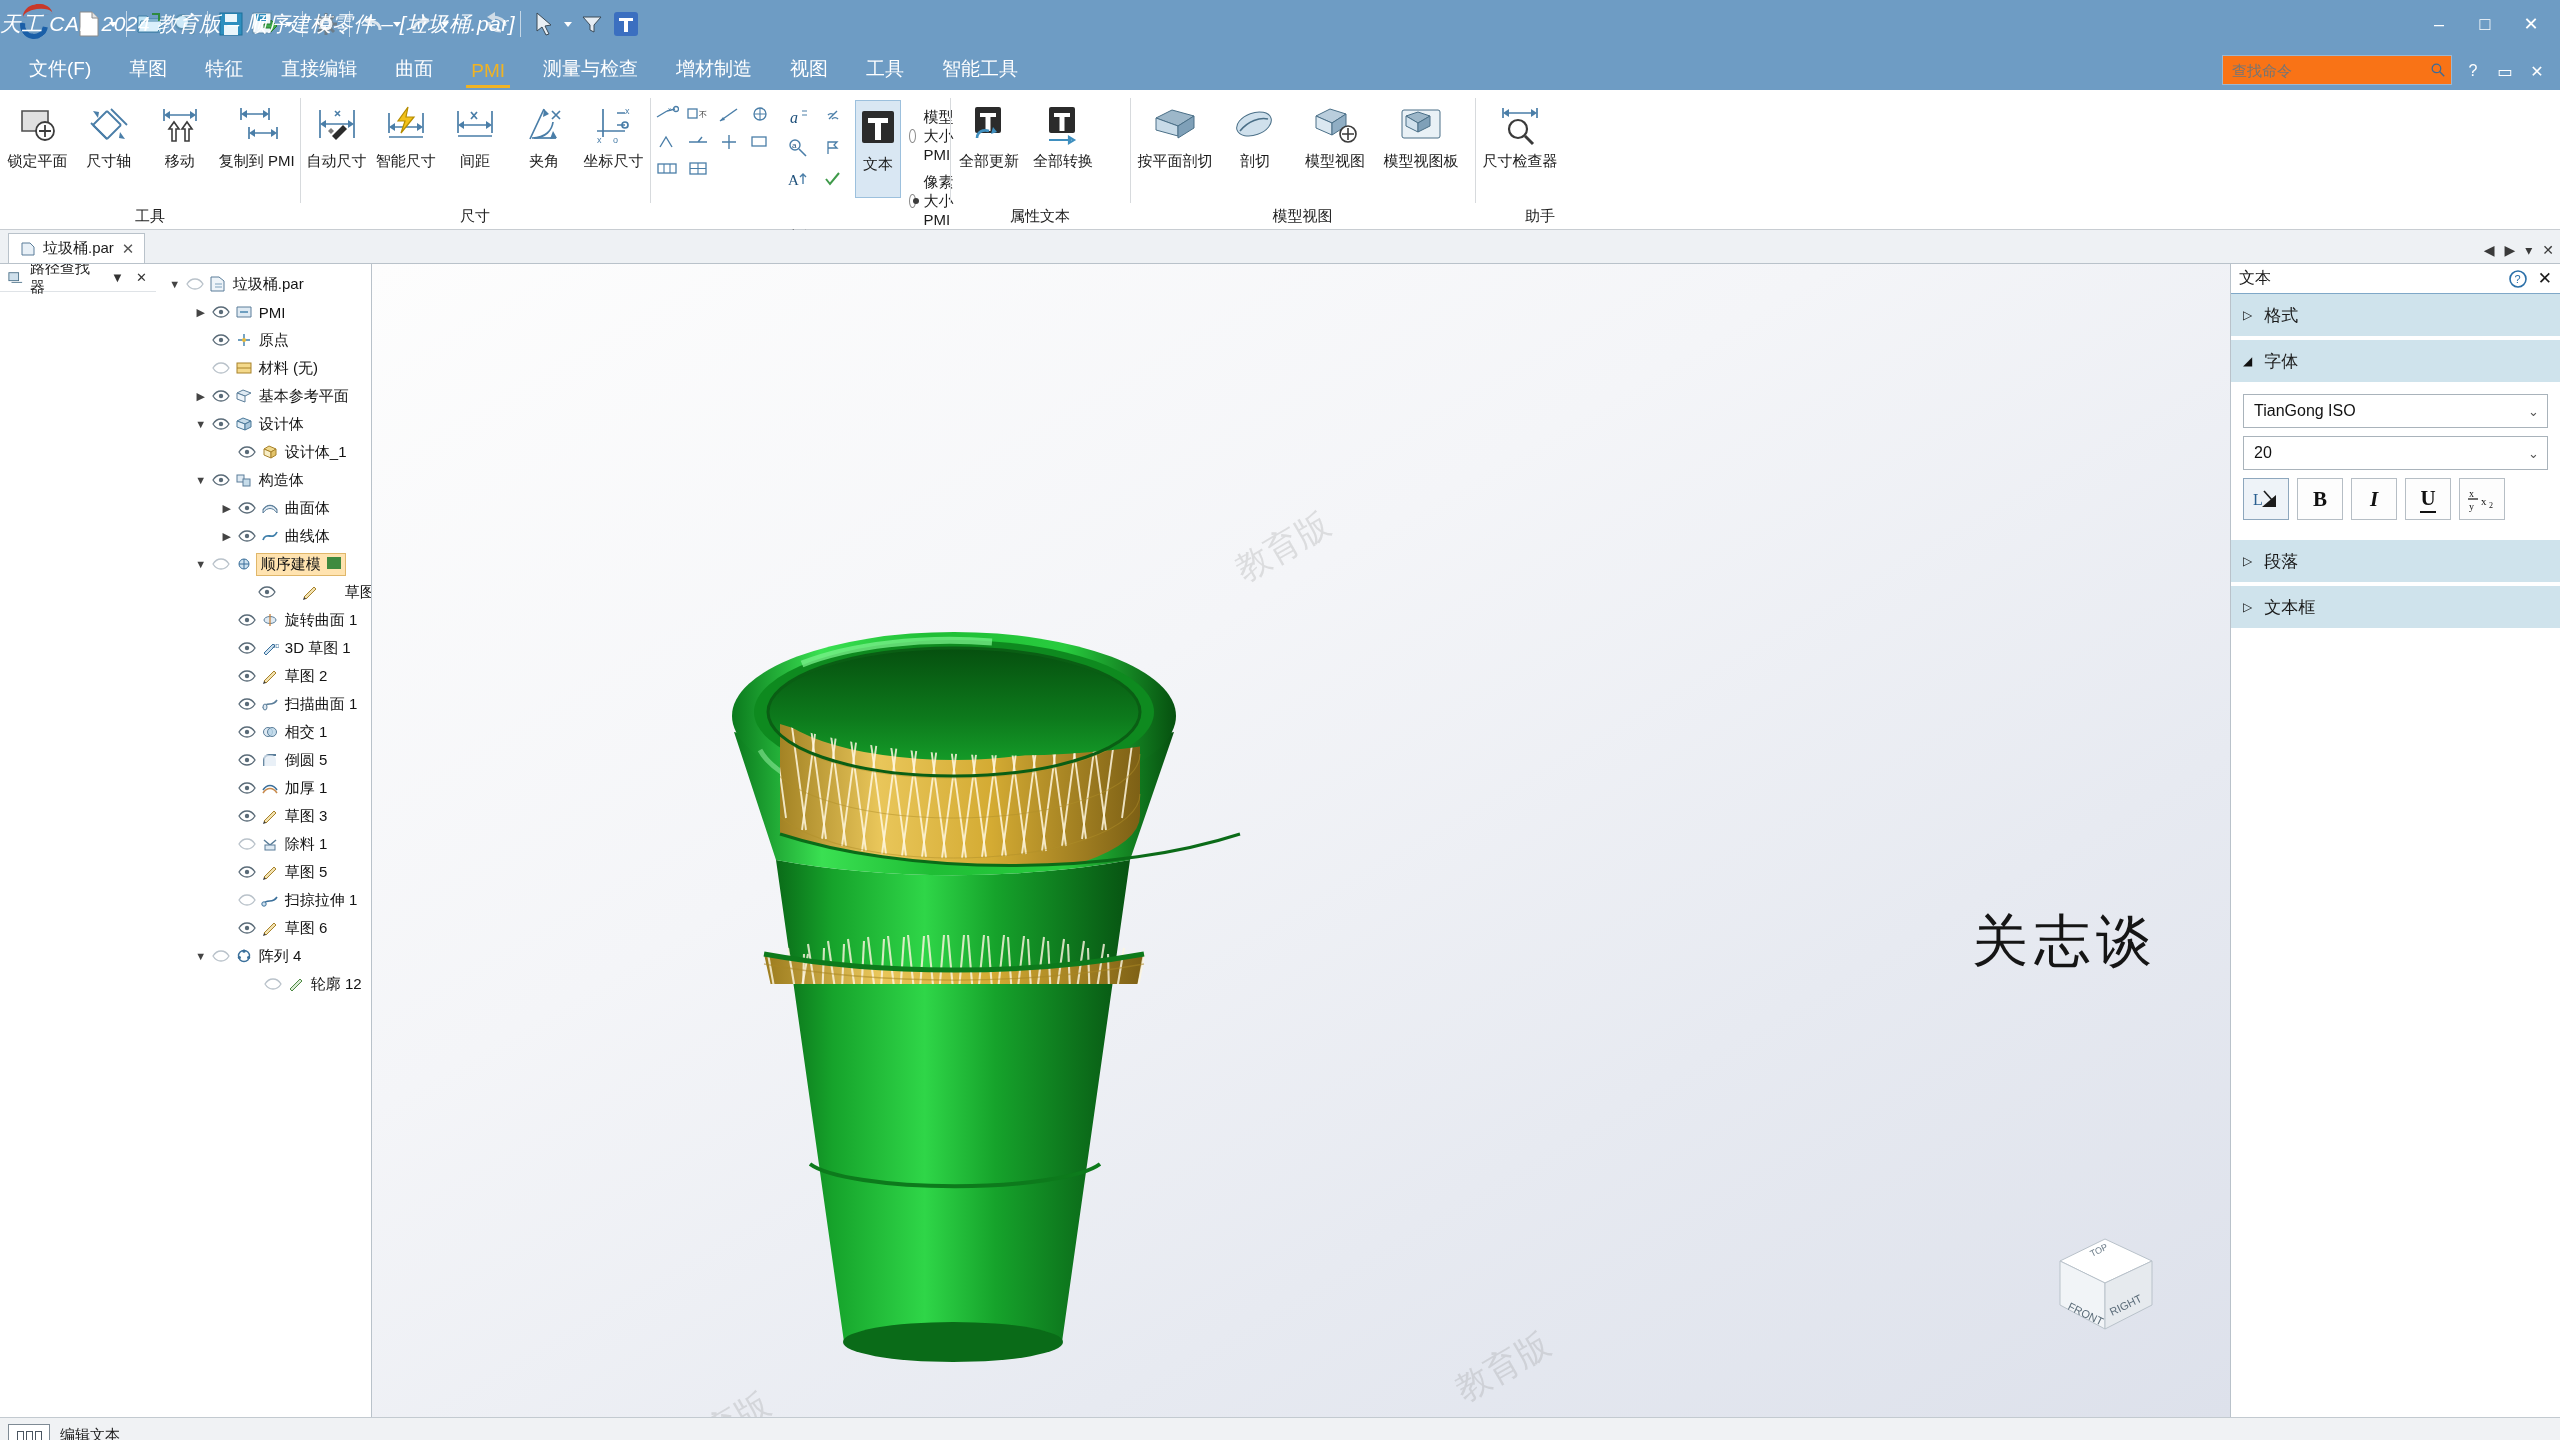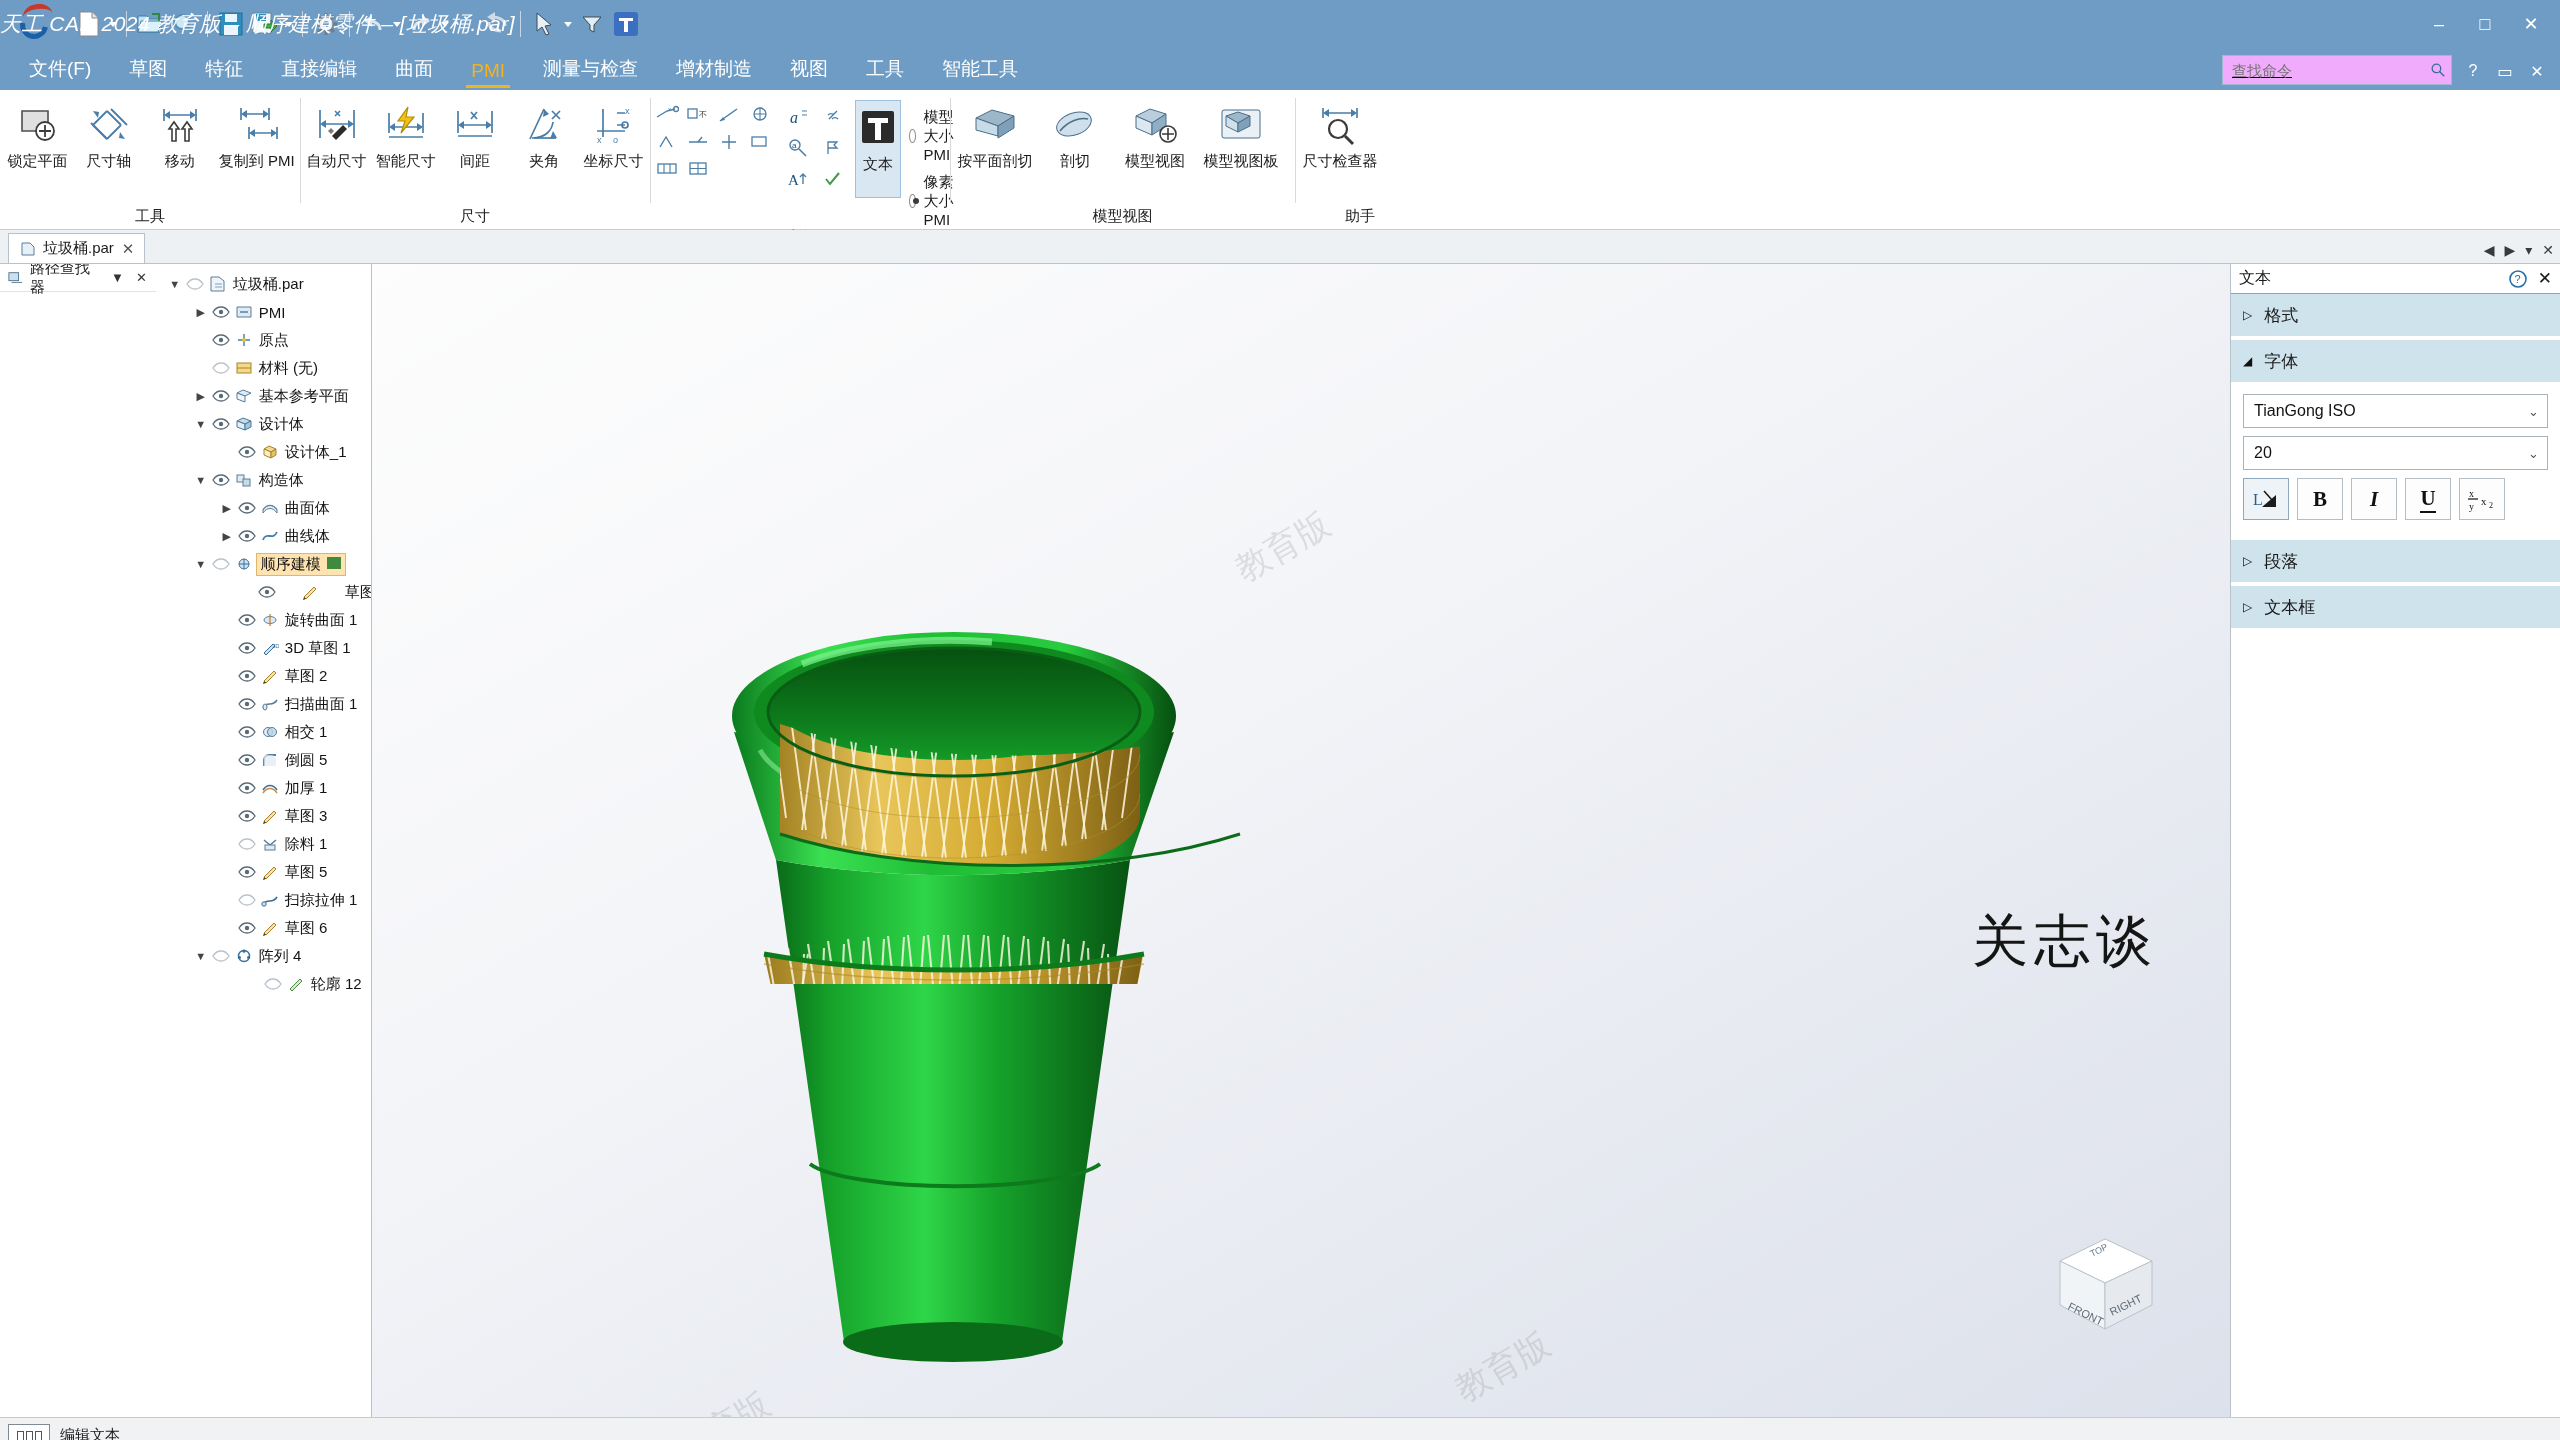--- a/index.html
+++ b/index.html
@@ -66,22 +66,22 @@
     color: #ffffff; font-size: 19px; padding: 0 19px 8px 19px;
     position: relative; white-space: nowrap;
   }
   .menu-item.active { color: #f0b323; }
   .menu-item.active::after {
     content: ''; position: absolute; left: 14px; right: 14px; bottom: 2px;
     height: 3px; background: #f0b323;
   }
   .search-box {
     position: absolute; right: 108px; bottom: 5px;
-    width: 230px; height: 30px; background: #f0abfc; border: 1px solid #9bb8d2;
-    display: flex; align-items: center; padding: 0 6px 0 9px; text-decoration: underline;
+    width: 230px; height: 30px; background: #f97316; border: 1px solid #9bb8d2;
+    display: flex; align-items: center; padding: 0 6px 0 9px;
   }
   .search-box input {
     border: 0; outline: 0; flex: 1; font-size: 15px; color: #333;
     font-family: "Liberation Sans", sans-serif; background: transparent;
   }
   .search-mag { width: 18px; height: 18px; }
   .menu-right {
     position: absolute; right: 8px; bottom: 4px; display: flex; align-items: center; gap: 2px;
   }
   .mr-btn { width: 30px; height: 30px; display: flex; align-items: center; justify-content: center; color: #fff; font-size: 16px; }
@@ -621,20 +621,46 @@
         </div>
         <div class="radio-row">
           <div class="radio-dot on"></div>
           <span>像素大小 PMI</span>
         </div>
       </div>
     </div>
     <div class="rgroup-label">注释</div>
   </div>
 
+  <div class="rgroup" style="width:180px">
+    <div class="rgroup-body">
+      <div class="rbtn">
+        <div class="ico">
+          <svg width="44" height="42" viewBox="0 0 44 42">
+              <rect x="8" y="3" width="26" height="26" rx="2" fill="#2b2b2b"></rect>
+              <path d="M13 9h16v4h-5.5v14h-5V13H13z" fill="#fff"></path>
+              <path d="M10 34c0-6 6-9 12-7" fill="none" stroke="#3f8fbf" stroke-width="2.6"></path>
+              <path d="M26 23l4 5-6 2z" fill="#3f8fbf"></path>
+            </svg>
+        </div>
+        <div class="lbl">全部更新</div>
+      </div>
+      <div class="rbtn">
+        <div class="ico">
+          <svg width="44" height="42" viewBox="0 0 44 42">
+              <rect x="8" y="3" width="26" height="26" rx="2" fill="#2b2b2b"></rect>
+              <path d="M13 9h16v4h-5.5v14h-5V13H13z" fill="#fff"></path>
+              <path d="M8 36h22M28 33l5 3-5 3z" fill="none" stroke="#3f8fbf" stroke-width="2.2"></path>
+            </svg>
+        </div>
+        <div class="lbl">全部转换</div>
+      </div>
+    </div>
+    <div class="rgroup-label">属性文本</div>
+  </div>
 
   <div class="rgroup" style="width:345px">
     <div class="rgroup-body">
       <div class="rbtn wide">
         <div class="ico">
           <svg width="46" height="42" viewBox="0 0 46 42">
               <path d="M4 14l16-8 22 6-16 10z" fill="#9db7c9" stroke="#4a6f87"></path>
               <path d="M4 14v12l22 6V22z" fill="#c8dbe8" stroke="#4a6f87"></path>
               <path d="M26 22l16-10v12L26 34z" fill="#7fa0b8" stroke="#4a6f87"></path>
             </svg>

